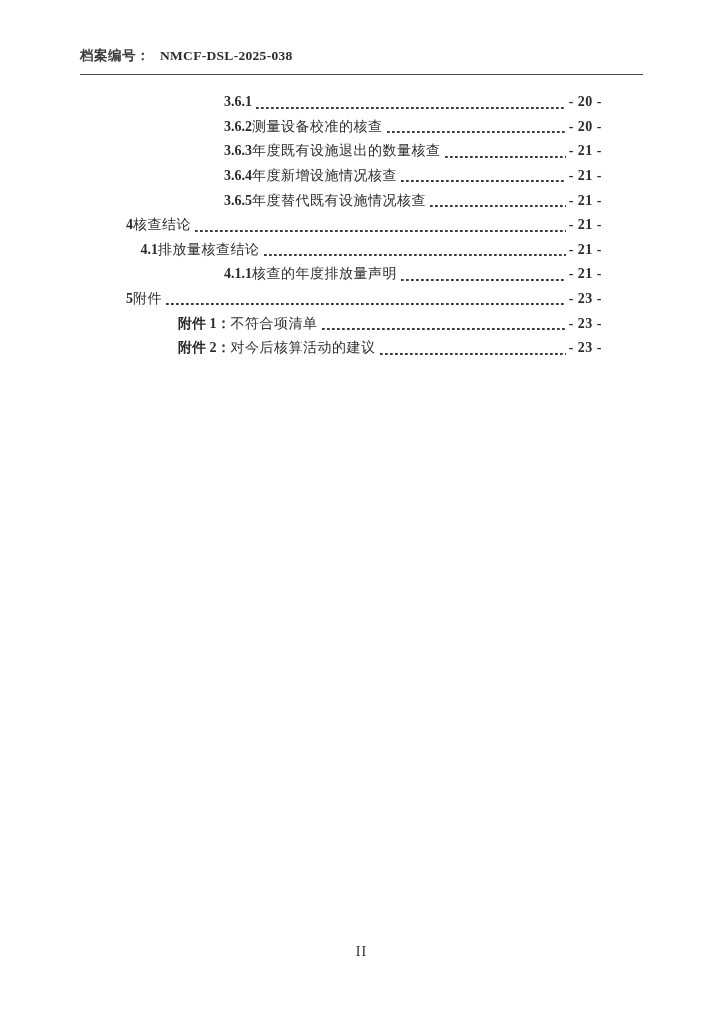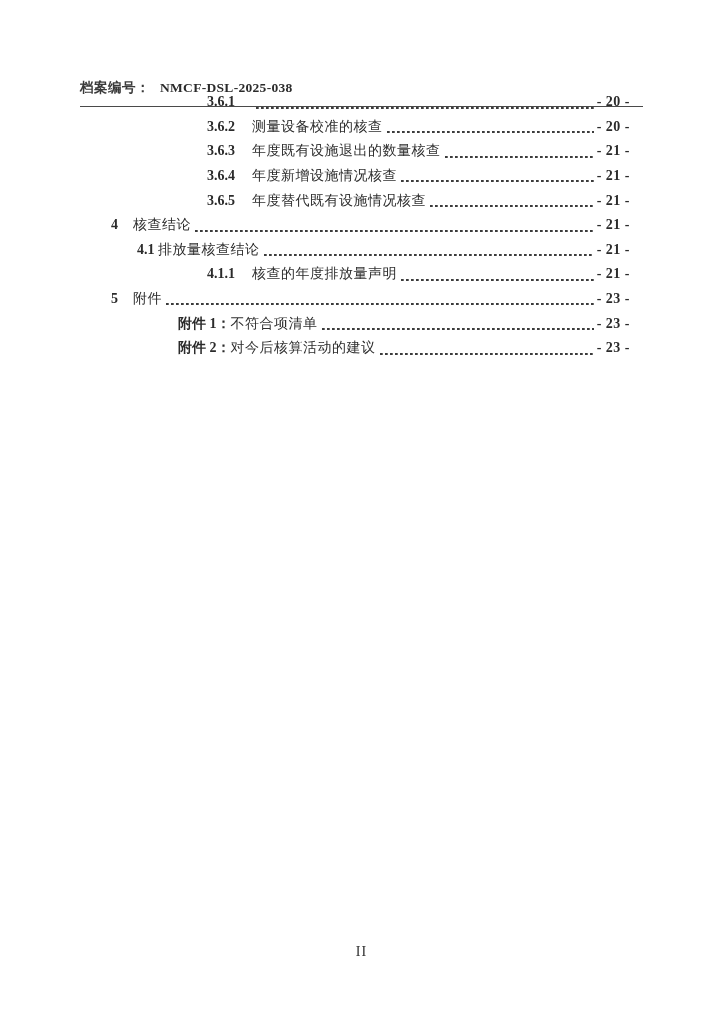--- a/index.html
+++ b/index.html
@@ -35,38 +35,38 @@
   .doc-header .company {
     padding-left: 27px;
     font-weight: 600;
     color: #3a3a3a;
   }
   .doc-header .file-no {
     padding-right: 24px;
     display: flex;
     align-items: baseline;
     gap: 10px;
-    margin-top: 32px;
   }
   .doc-header .file-no .label {
     font-weight: 600;
     color: #3a3a3a;
   }
   .doc-header .file-no .value {
     font-weight: 700;
     color: #2b2b2b;
     letter-spacing: 0.3px;
   }
 
   
   .toc {
     position: absolute;
     left: 80px;
-    right: 68px;
+    right: 96px;
     top: 90px;
+    text-align: right;
   }
   .toc-row {
     height: 24.6px;
     display: flex;
     align-items: center;
     font-size: 14px;
     padding-right: 25px;
     color: #2e2e2e;
     white-space: nowrap;
   }

